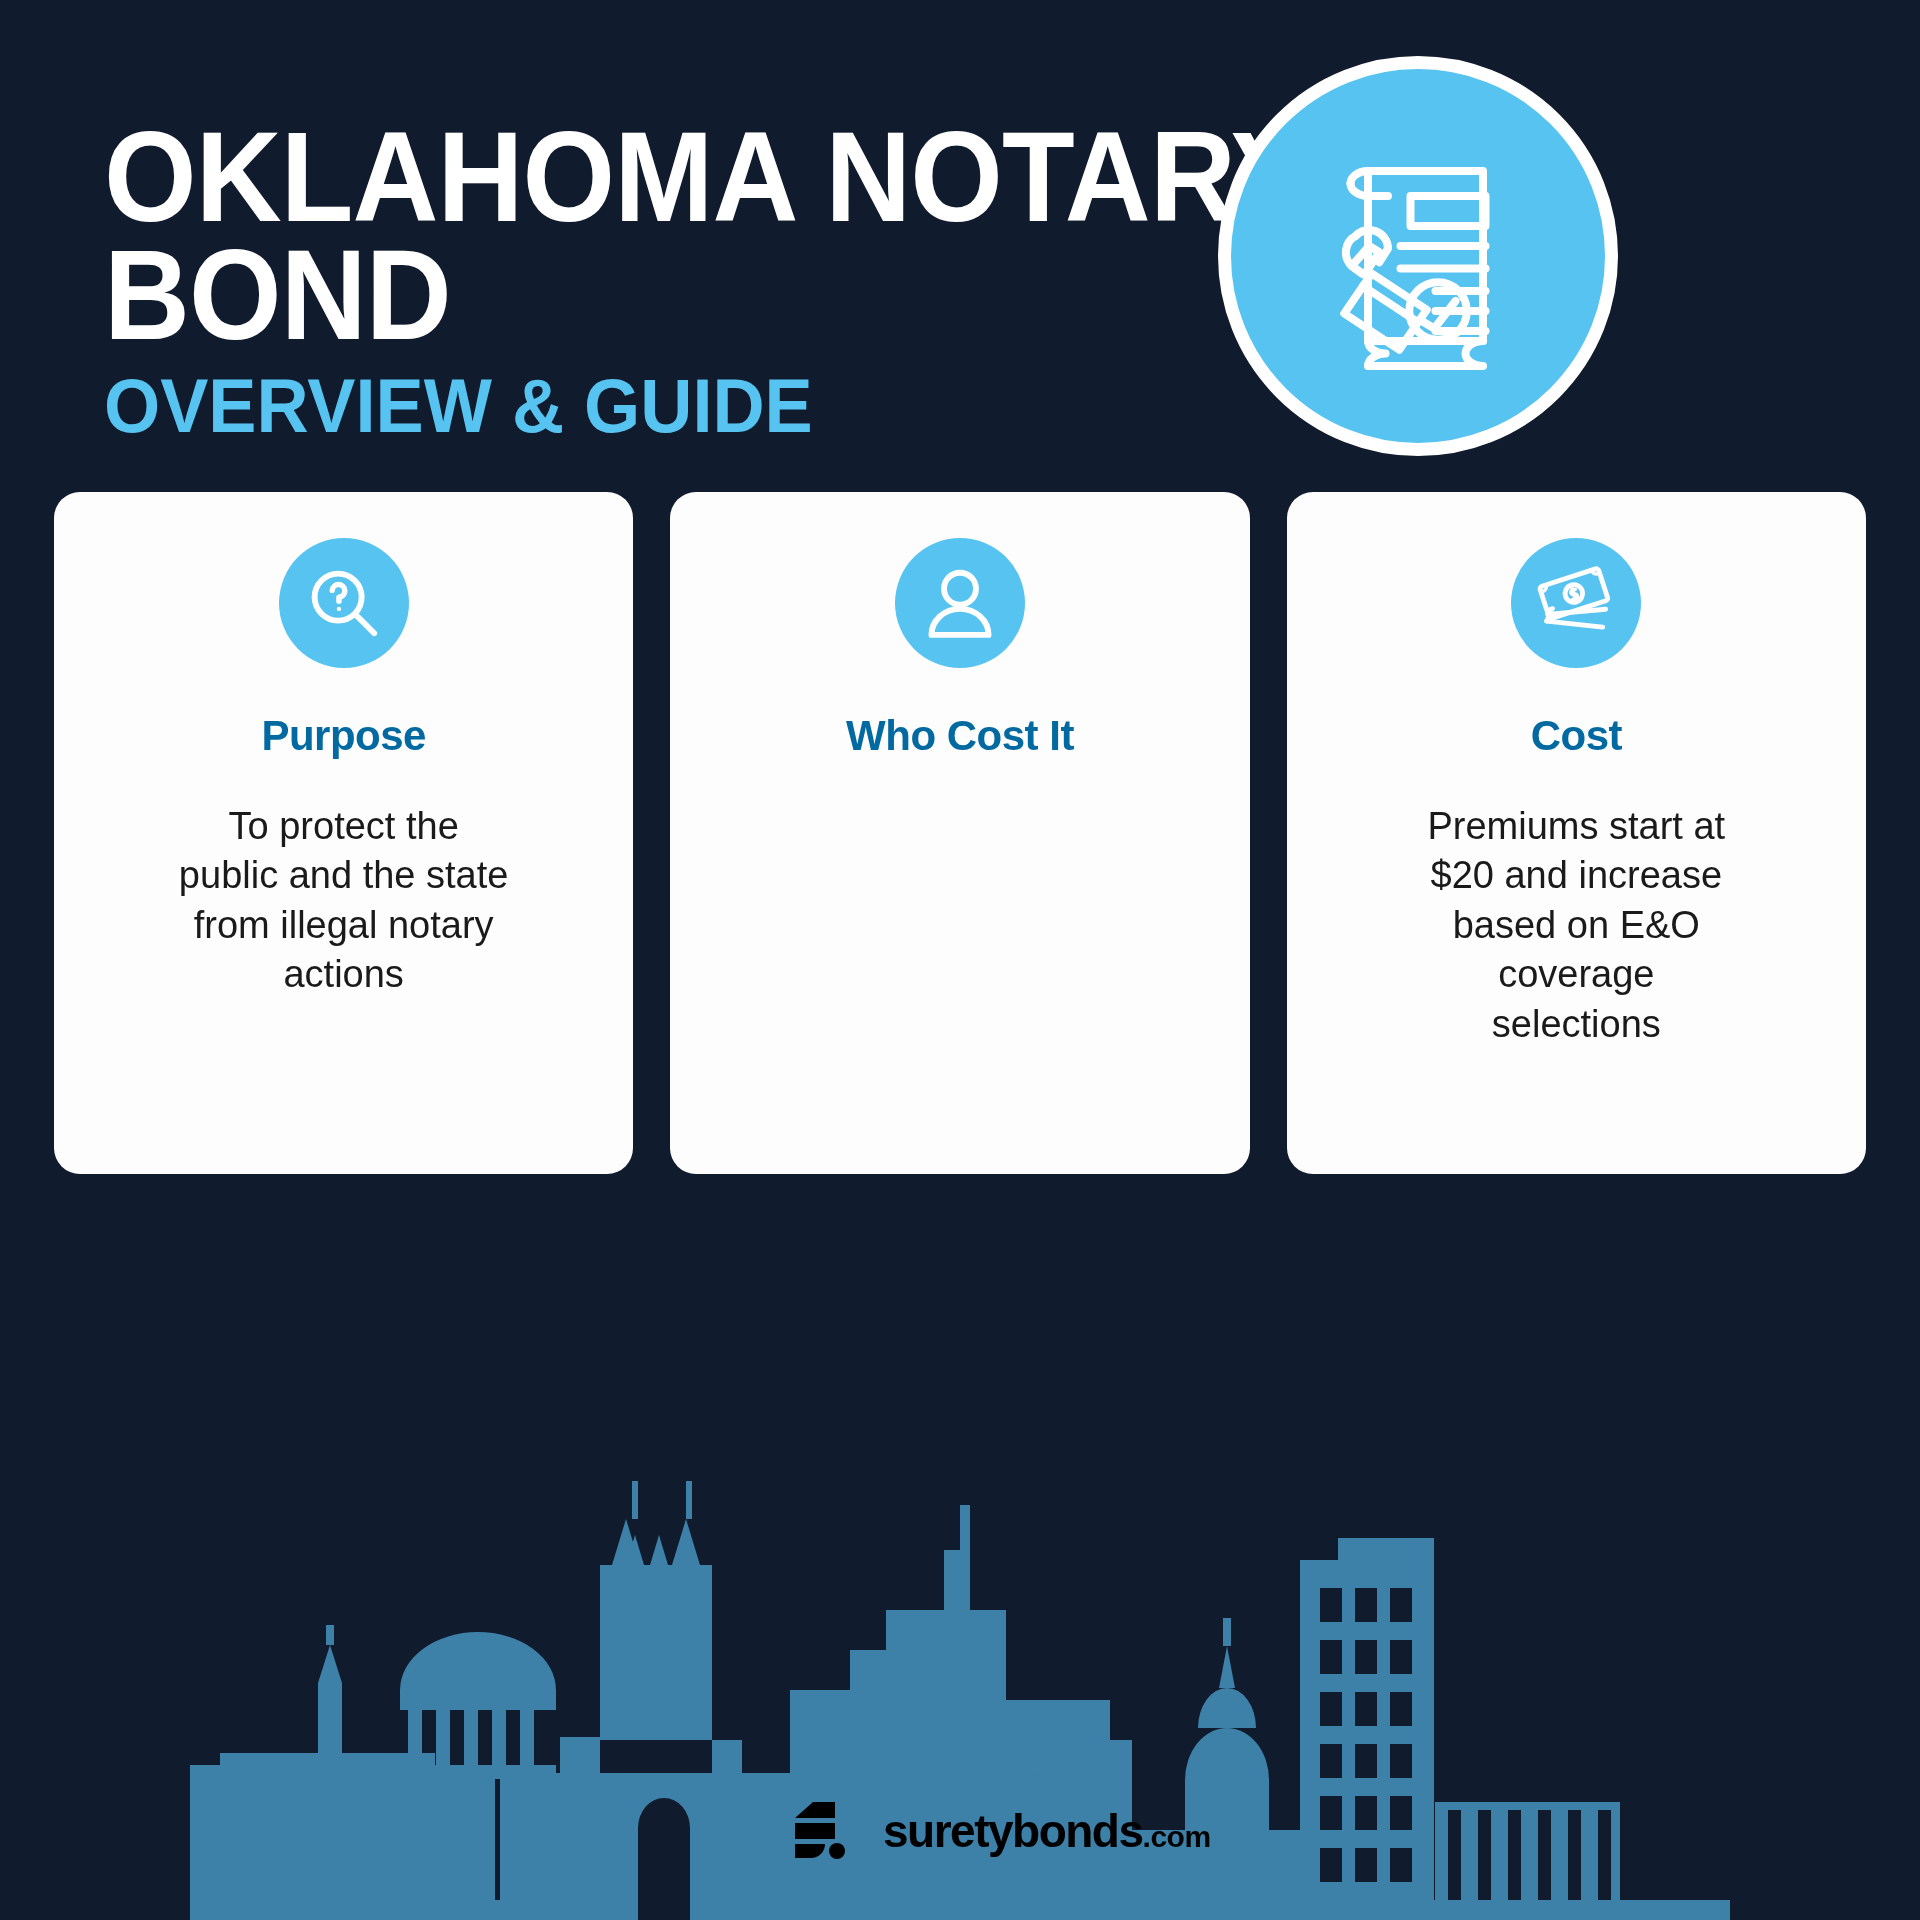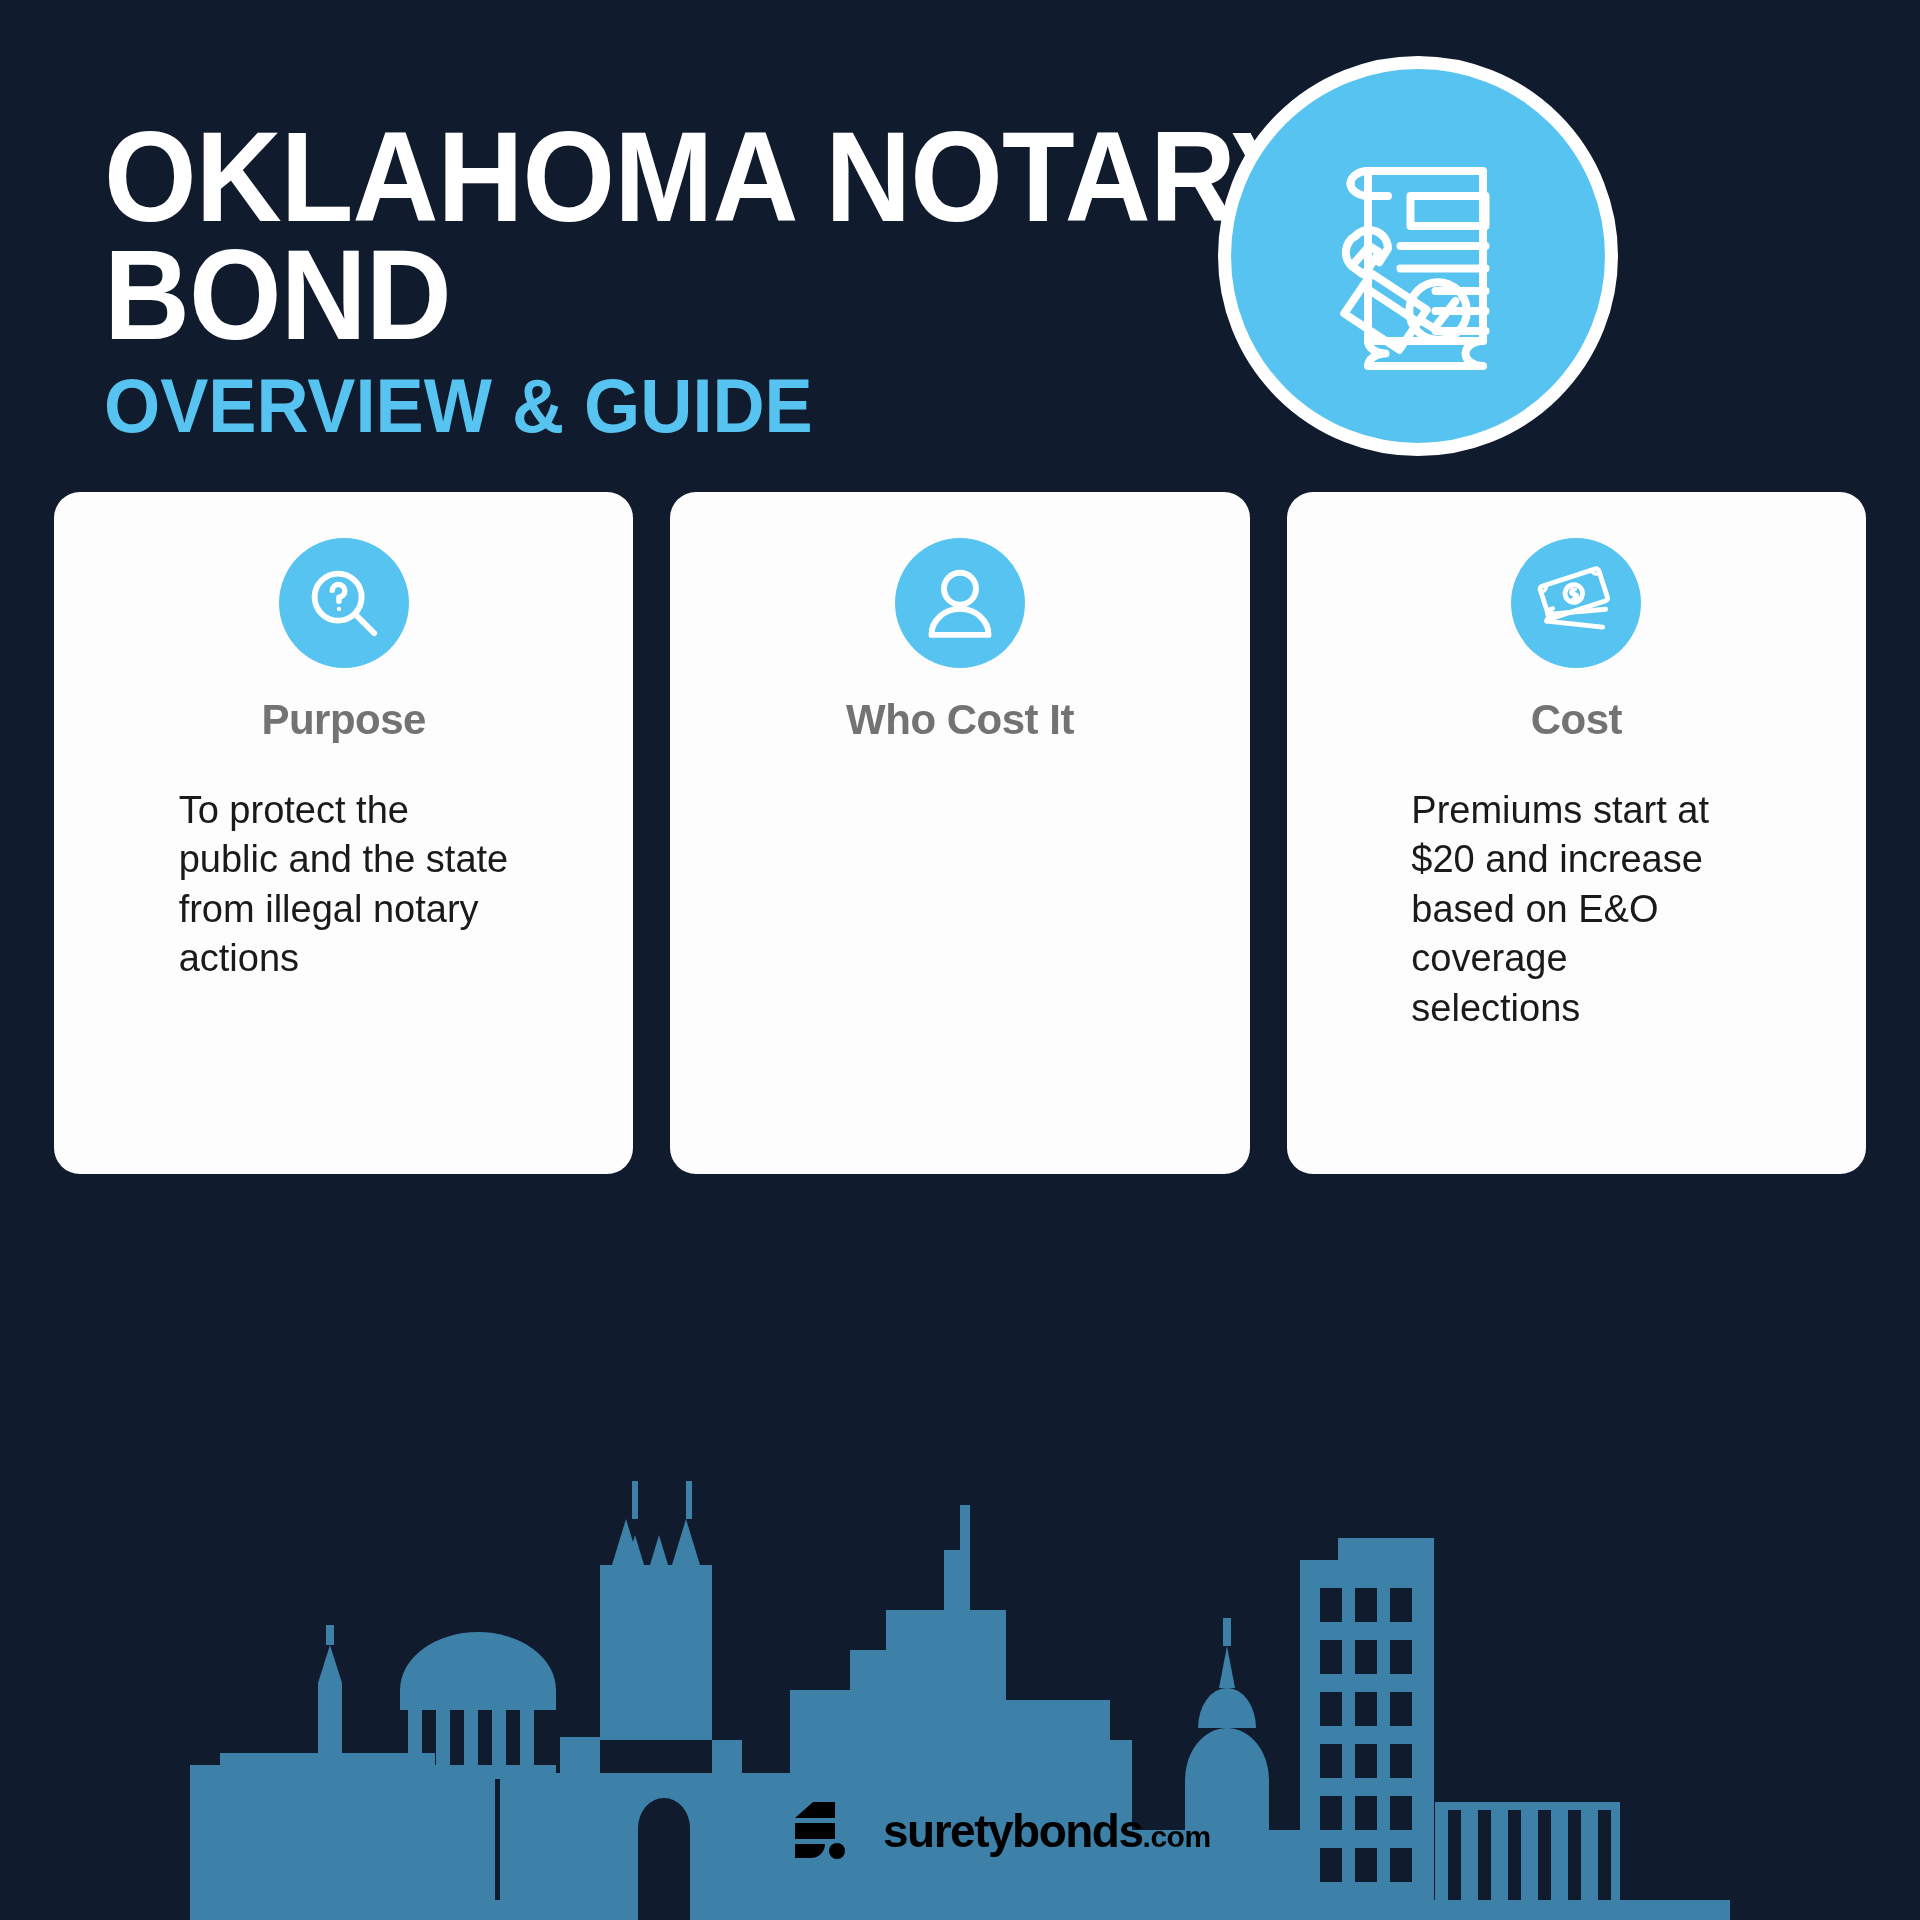--- a/index.html
+++ b/index.html
@@ -72,34 +72,34 @@
     align-items:center;
   }
   .card-icon {
     width:130px; height:130px;
     border-radius:50%;
     background:#56c3f0;
     display:flex; align-items:center; justify-content:center;
     flex:0 0 auto;
   }
   .card-title {
-    margin-top:28px;
+    margin-top:44px;
     font-size:42px;
     font-weight:bold;
-    color:#737373;
+    color:#0369a1;
     letter-spacing:-0.5px;
     text-align:center;
     white-space:nowrap;
   }
   .card-body {
     margin-top:42px;
     font-size:38px;
     line-height:1.30;
     color:#1a1a1a;
-    text-align:left;
+    text-align:center;
     max-width:330px;
   }
 
   
   .skyline {
     position:absolute;
     left:0; bottom:0;
     width:1920px; height:700px;
   }
 

